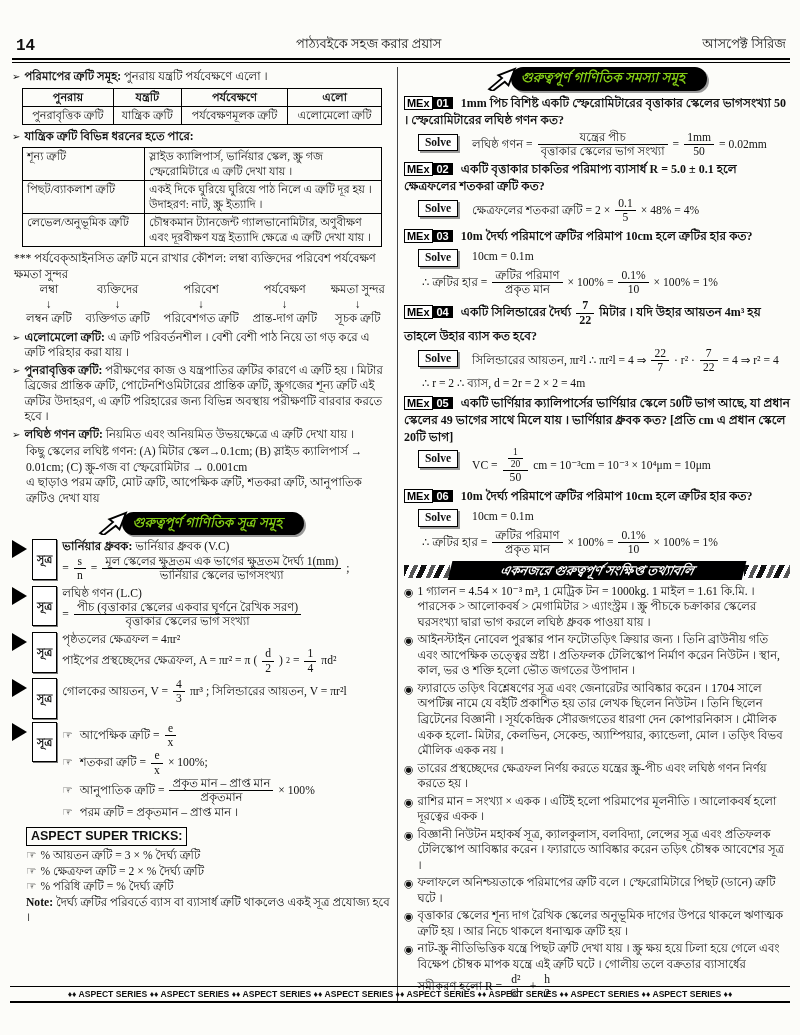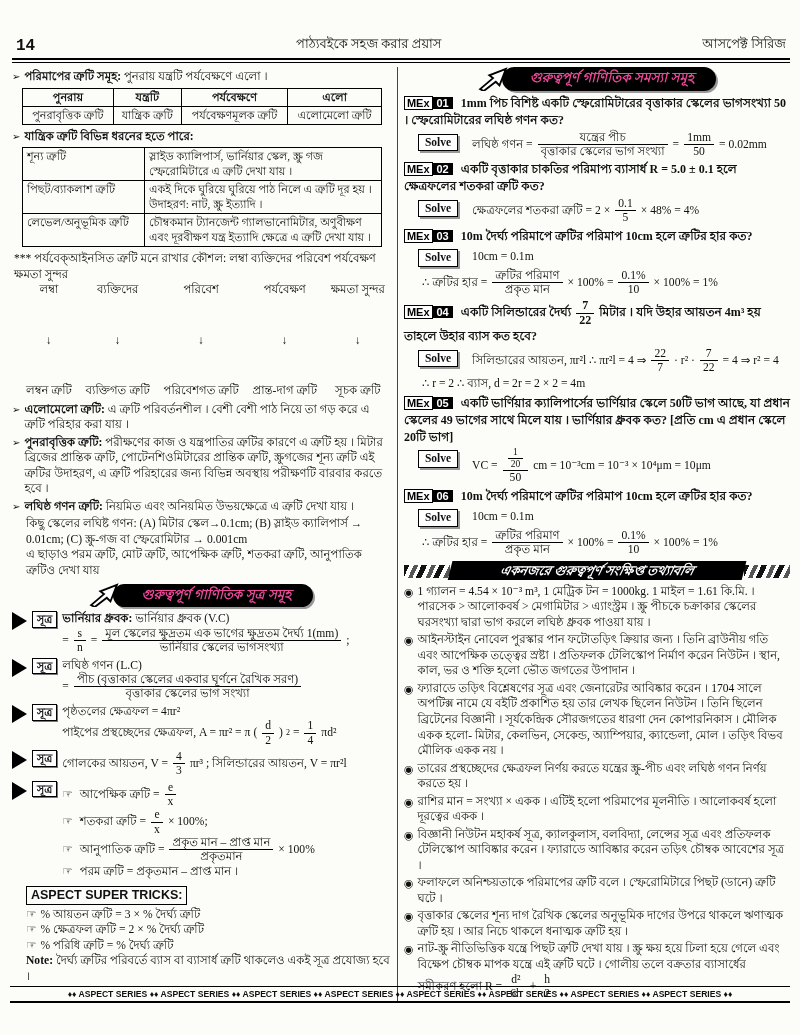--- a/index.html
+++ b/index.html
@@ -25,33 +25,33 @@
   .b { font-weight:bold; }
 
   table { border-collapse:collapse; margin:3px 2px 4px 10px; width:95%; font-size:11.2px; }
   th, td { border:1px solid #000; padding:1px 4px; vertical-align:top; }
   th { text-align:center; font-weight:bold; }
   .t1 td { text-align:center; }
   .t2 td:first-child { width:34%; }
 
   .tipline { margin:3px 0 1px 2px; }
   .mn { display:flex; justify-content:space-between; text-align:center; margin:1px 6px 3px 14px; }
-  .mn-col { display:flex; flex-direction:column; align-items:center; line-height:1.25;gap:36px; }
+  .mn-col { display:flex; flex-direction:column; align-items:center; line-height:1.25; }
 
   
   .banrow { display:flex; align-items:center; justify-content:center; gap:2px; margin:5px 0 4px 0; }
   .arrow-ic { width:30px; height:24px; flex:0 0 auto; margin-right:-8px; z-index:2; }
-  .pill { background:#000; color:#ec4899; font-weight:bold; font-style:italic; font-size:13.5px;
-          border-radius:14px; padding:2px 22px 3px 28px; text-align:center; box-shadow:2px 2px 0 #999; }
+  .pill { background:#000; color:#84cc16; font-weight:bold; font-style:italic; font-size:13.5px;
+          border-radius:14px; padding:2px 22px 3px 10px; text-align:center; box-shadow:2px 2px 0 #999; }
 
   
   .frow { display:flex; gap:5px; align-items:flex-start; margin:3px 0; }
   .flag { width:0; height:0; border-top:9px solid transparent; border-bottom:9px solid transparent;
           border-left:15px solid #000; margin-top:1px; }
-  .sutra { border:1px solid #000; padding:0 4px; font-weight:bold; font-size:11px; background:#fff;
+  .sutra { border:1px solid #000; padding:12px 4px; font-weight:bold; font-size:11px; background:#fff;
            box-shadow:1px 1px 0 #777; white-space:nowrap; }
   .fbody { flex:1; }
   .mline { display:flex; flex-wrap:wrap; align-items:center; gap:3px; }
   .fr { display:inline-flex; flex-direction:column; text-align:center; vertical-align:middle;
         line-height:1.15; margin:0 2px; }
   .fr .n { border-bottom:1px solid #000; padding:0 3px; }
   .fr .d { padding:0 3px; }
   .fr.small { font-size:9.5px; }
   sup { font-size:8px; }
   .hand { margin-right:4px; }

